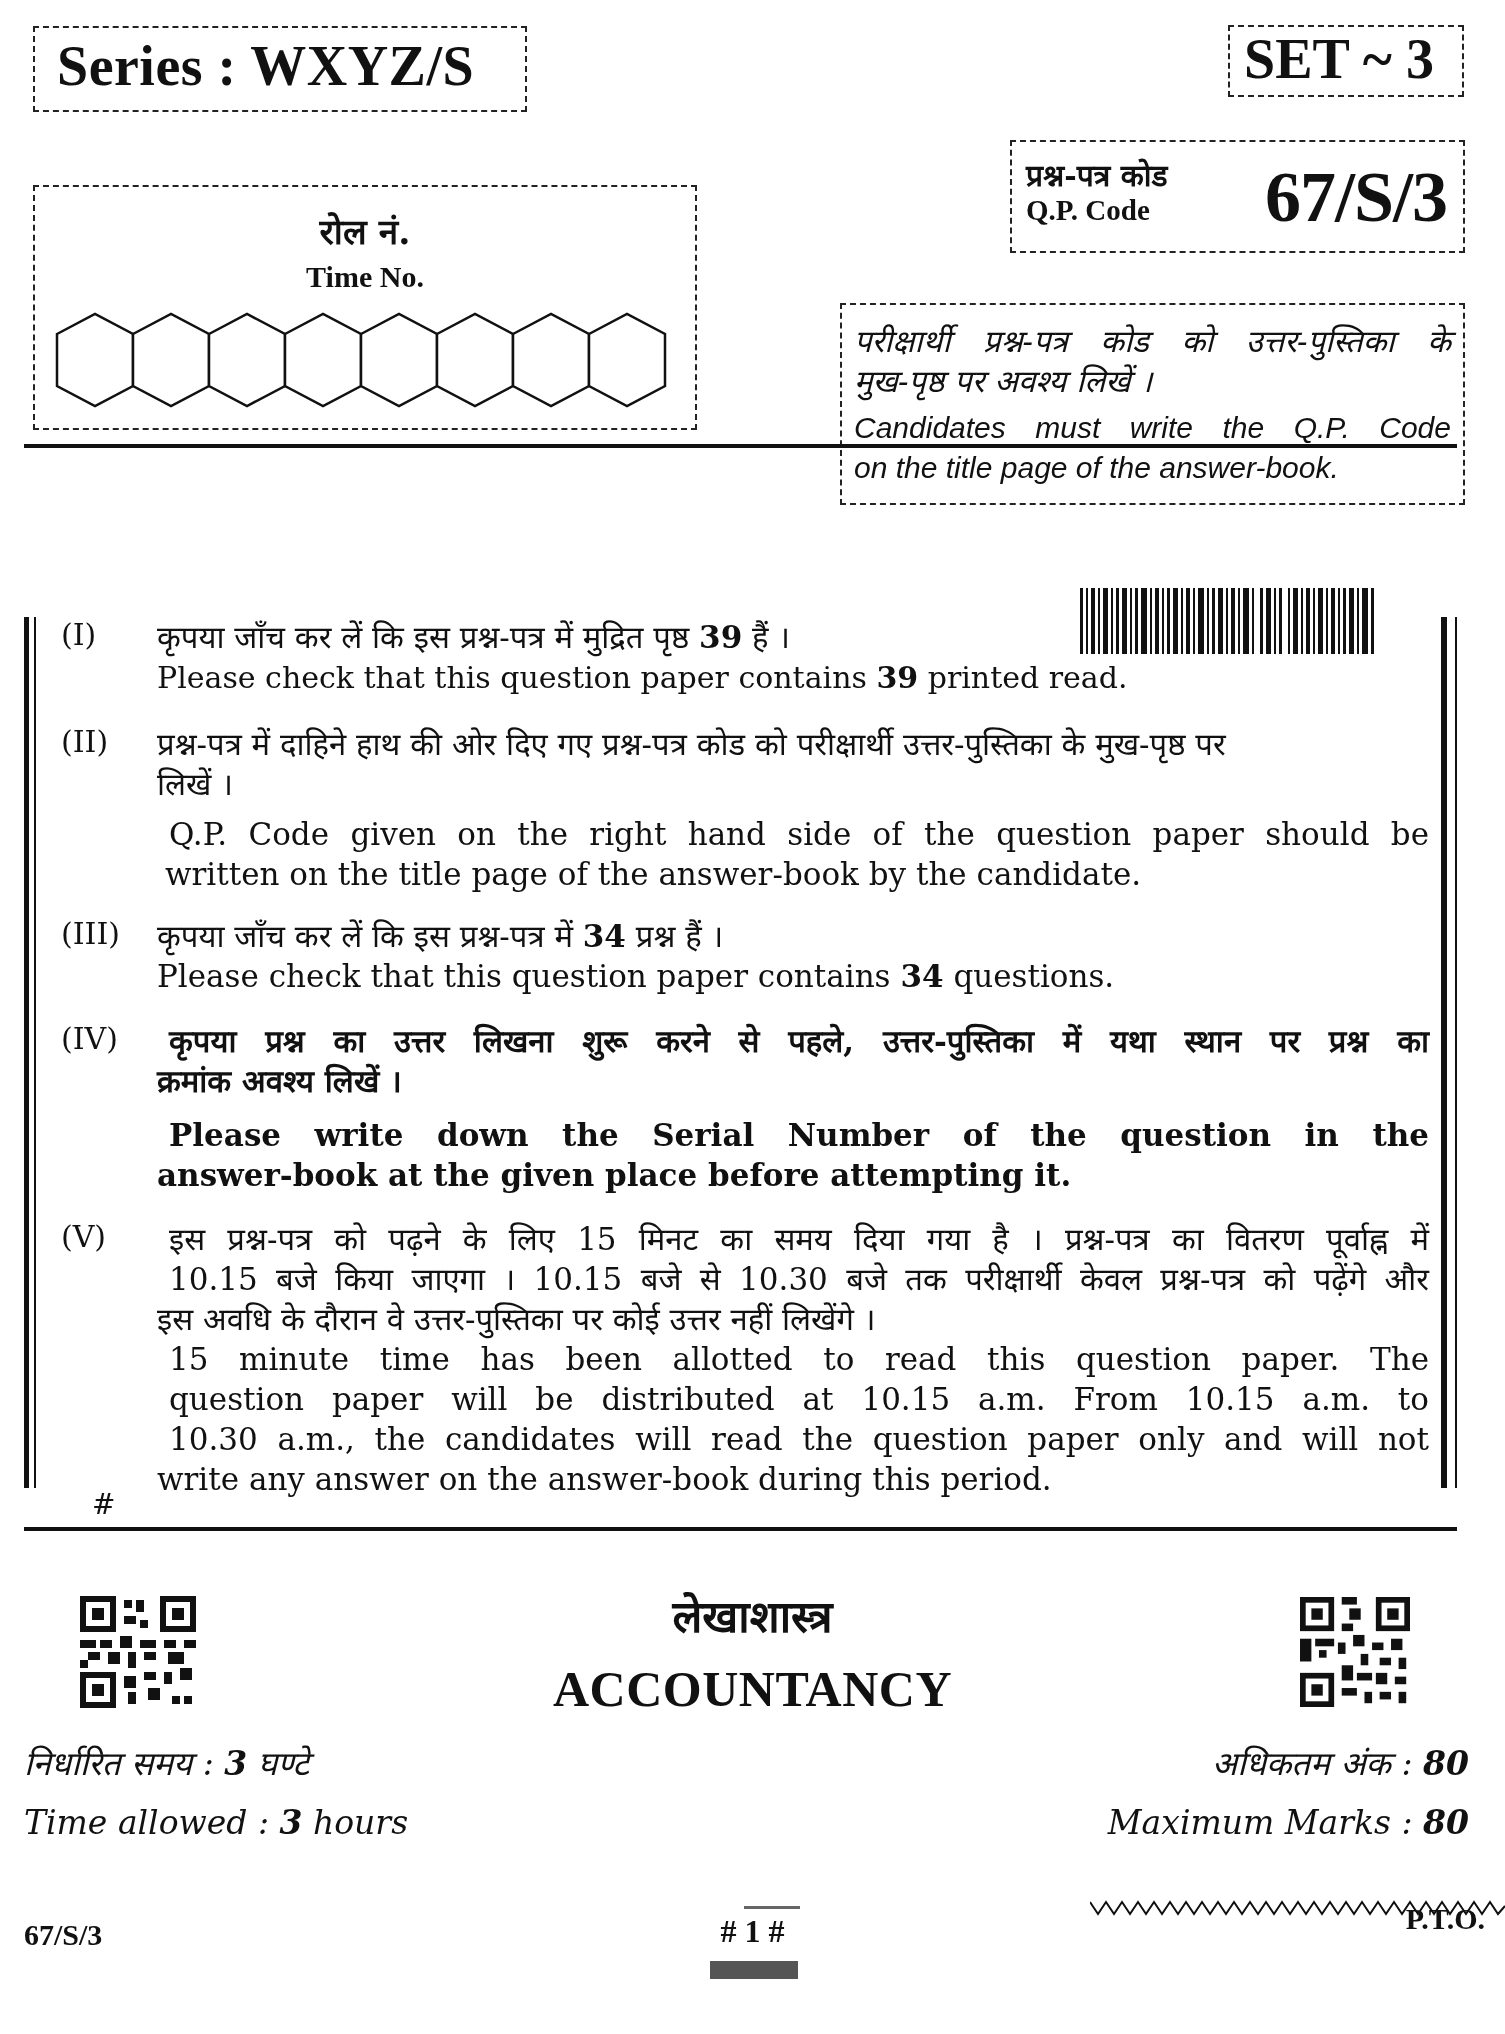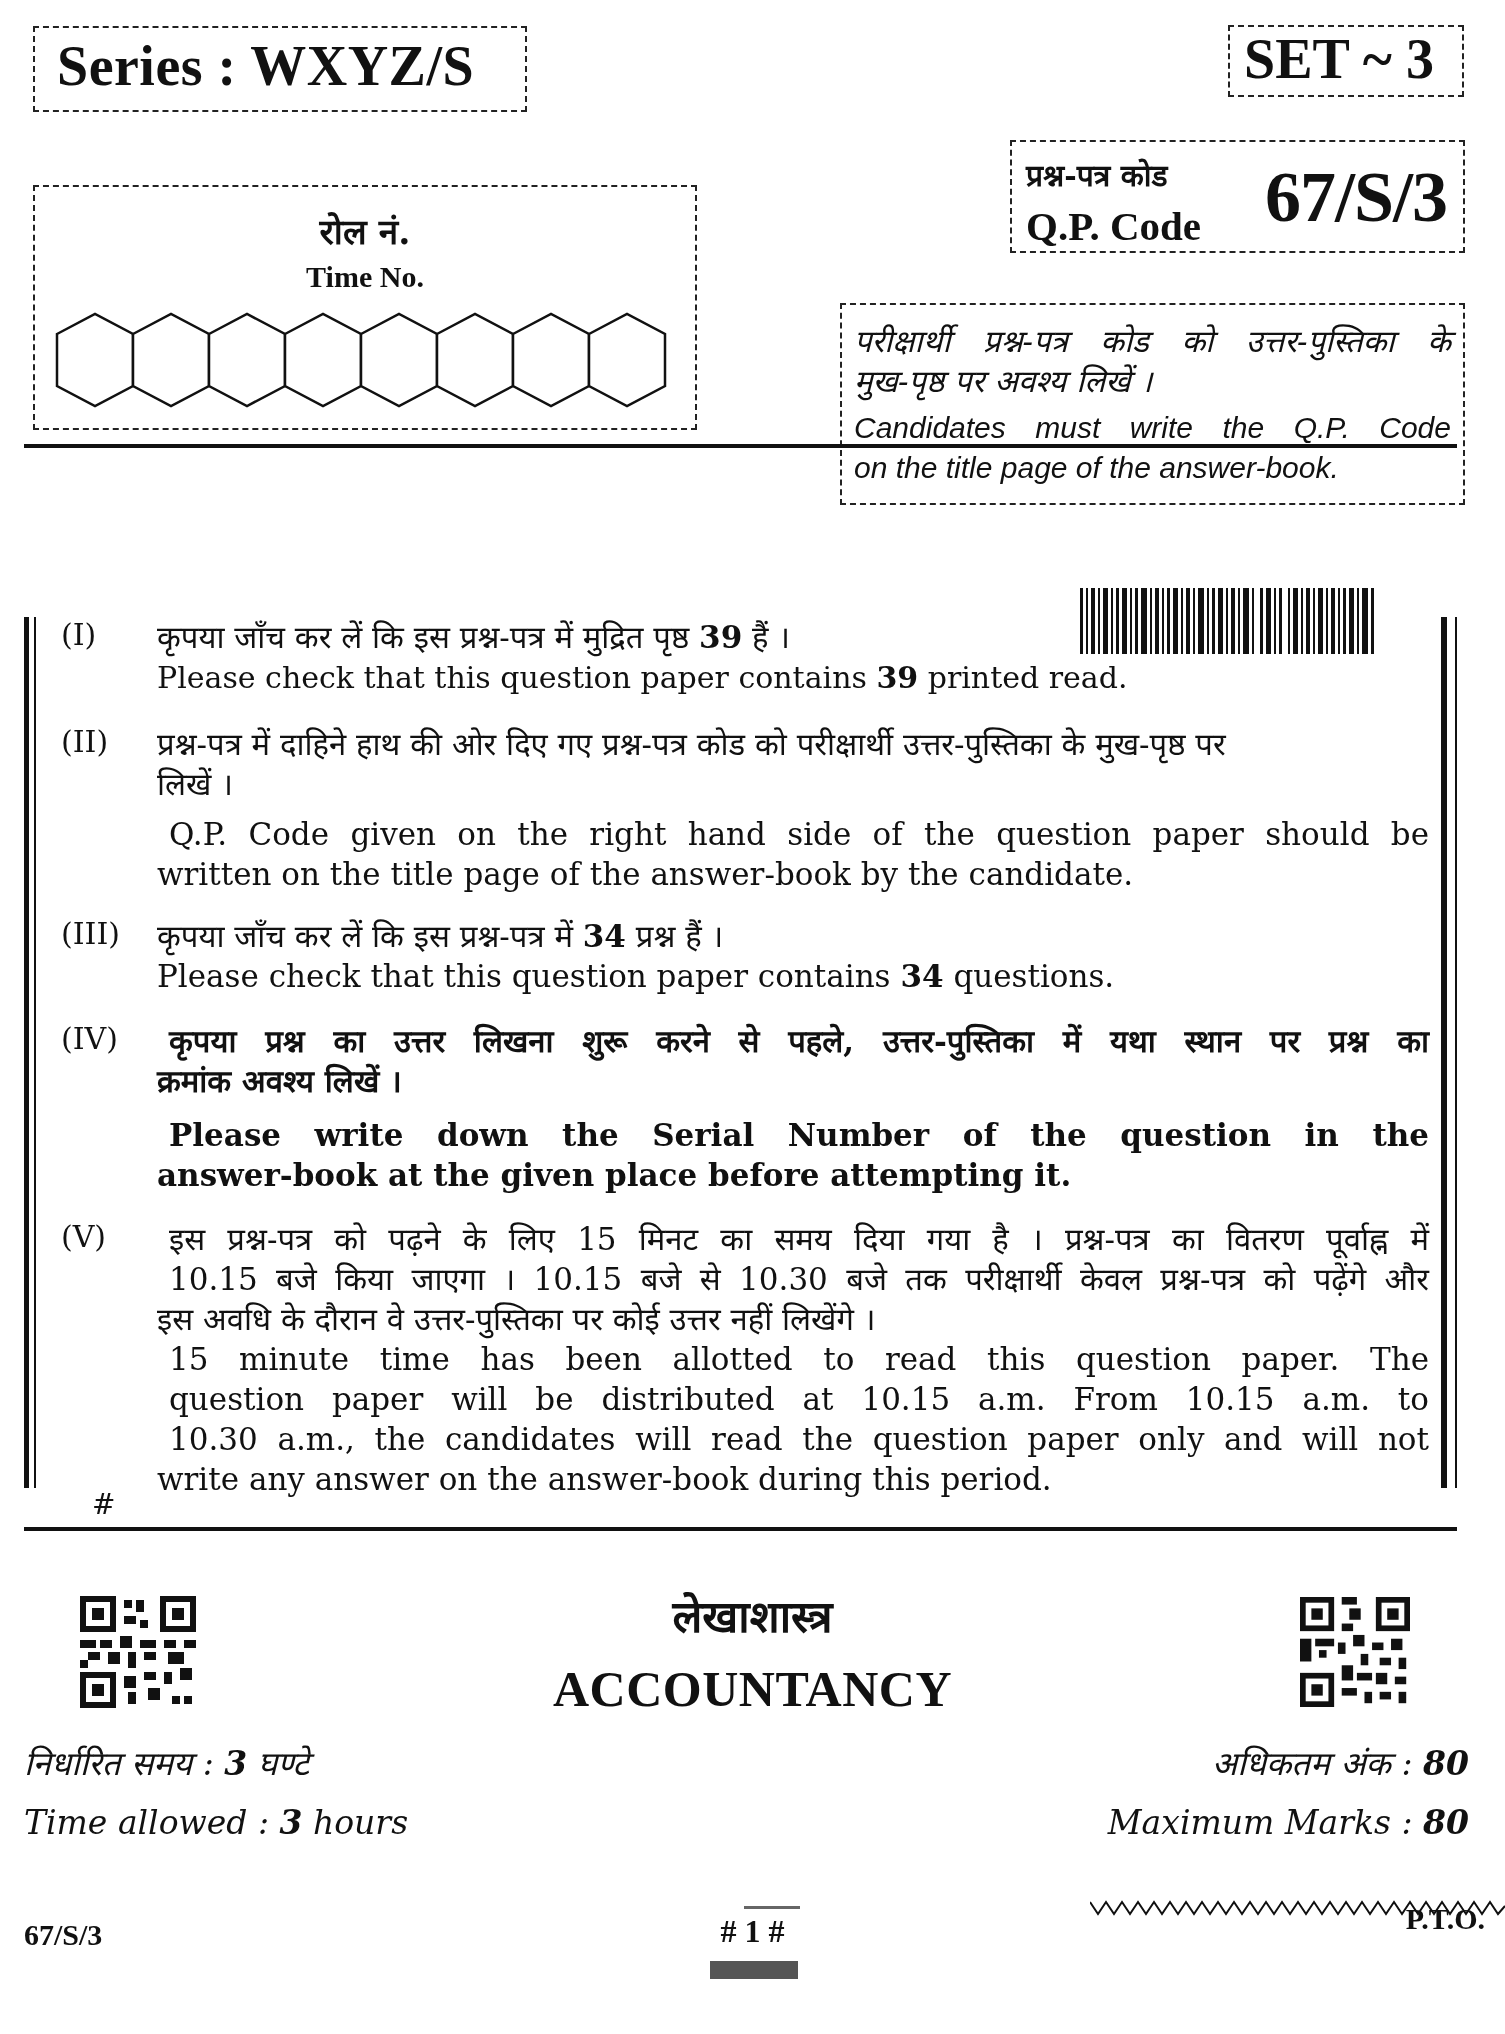--- a/index.html
+++ b/index.html
@@ -15,21 +15,21 @@
   #set-box { left:1228px; top:25px; width:236px; height:72px; }
   #set-box .t { position:absolute; left:14px; top:0px; font-size:56px; font-weight:bold; white-space:nowrap; }
 
   #roll-box { left:33px; top:185px; width:664px; height:245px; }
   #roll-hi { position:absolute; left:0; right:0; top:20px; text-align:center; font-size:35px; font-weight:bold; }
   #roll-en { position:absolute; left:0; right:0; top:73px; text-align:center; font-size:30px; font-weight:bold; }
   #hex-row { position:absolute; left:20px; top:125px; }
 
   #qp-box { left:1010px; top:140px; width:455px; height:113px; }
   #qp-hi { position:absolute; left:14px; top:12px; font-size:30px; font-weight:bold; white-space:nowrap; }
-  #qp-en { position:absolute; left:14px; top:60px; font-size:41px; font-weight:bold; white-space:nowrap; }
+  #qp-en { position:absolute; left:14px; top:52px; font-size:29px; font-weight:bold; white-space:nowrap; }
   #qp-code { position:absolute; right:16px; top:14px; font-size:72px; font-weight:bold; white-space:nowrap; letter-spacing:-1px; }
 
   #note-box { left:840px; top:303px; width:625px; height:202px;font-style:italic; }
   #note-box .line { position:absolute; left:12px; right:12px; font-size:31px; white-space:nowrap; }
   #note-box .justify { text-align:justify; text-align-last:justify; }
 
   
   .rule { position:absolute; left:24px; width:1433px; height:4px; background:#111; }
 
   
@@ -170,21 +170,21 @@
       <span class="ln" style="margin-top:1px; font-size:30px;"><span>Please check that this question paper contains </span><b>39</b><span> printed read.</span></span>
     </div>
   </div>
 
   <div class="item" style="top:107px;">
     <span class="roman" style="top:0px;">(II)</span>
     <div class="body">
       <span class="ln">प्रश्न-पत्र में दाहिने हाथ की ओर दिए गए प्रश्न-पत्र कोड को परीक्षार्थी उत्तर-पुस्तिका के मुख-पृष्ठ पर</span>
       <span class="ln">लिखें ।</span>
       <span class="ln just" style="margin-top:10px; font-size:31px;">Q.P. Code given on the right hand side of the question paper should be</span>
-      <span class="ln" style="font-size:31px;">written on the title page of the answer-book by the candidate.</span>
+      <span class="ln" style="font-size:31px;margin-left:8px;">written on the title page of the answer-book by the candidate.</span>
     </div>
   </div>
 
   <div class="item" style="top:299px;">
     <span class="roman" style="top:0px;">(III)</span>
     <div class="body">
       <span class="ln"><span>कृपया जाँच कर लें कि इस प्रश्न-पत्र में </span><b>34</b><span> प्रश्न हैं ।</span></span>
       <span class="ln"><span>Please check that this question paper contains </span><b>34</b><span> questions.</span></span>
     </div>
   </div>

